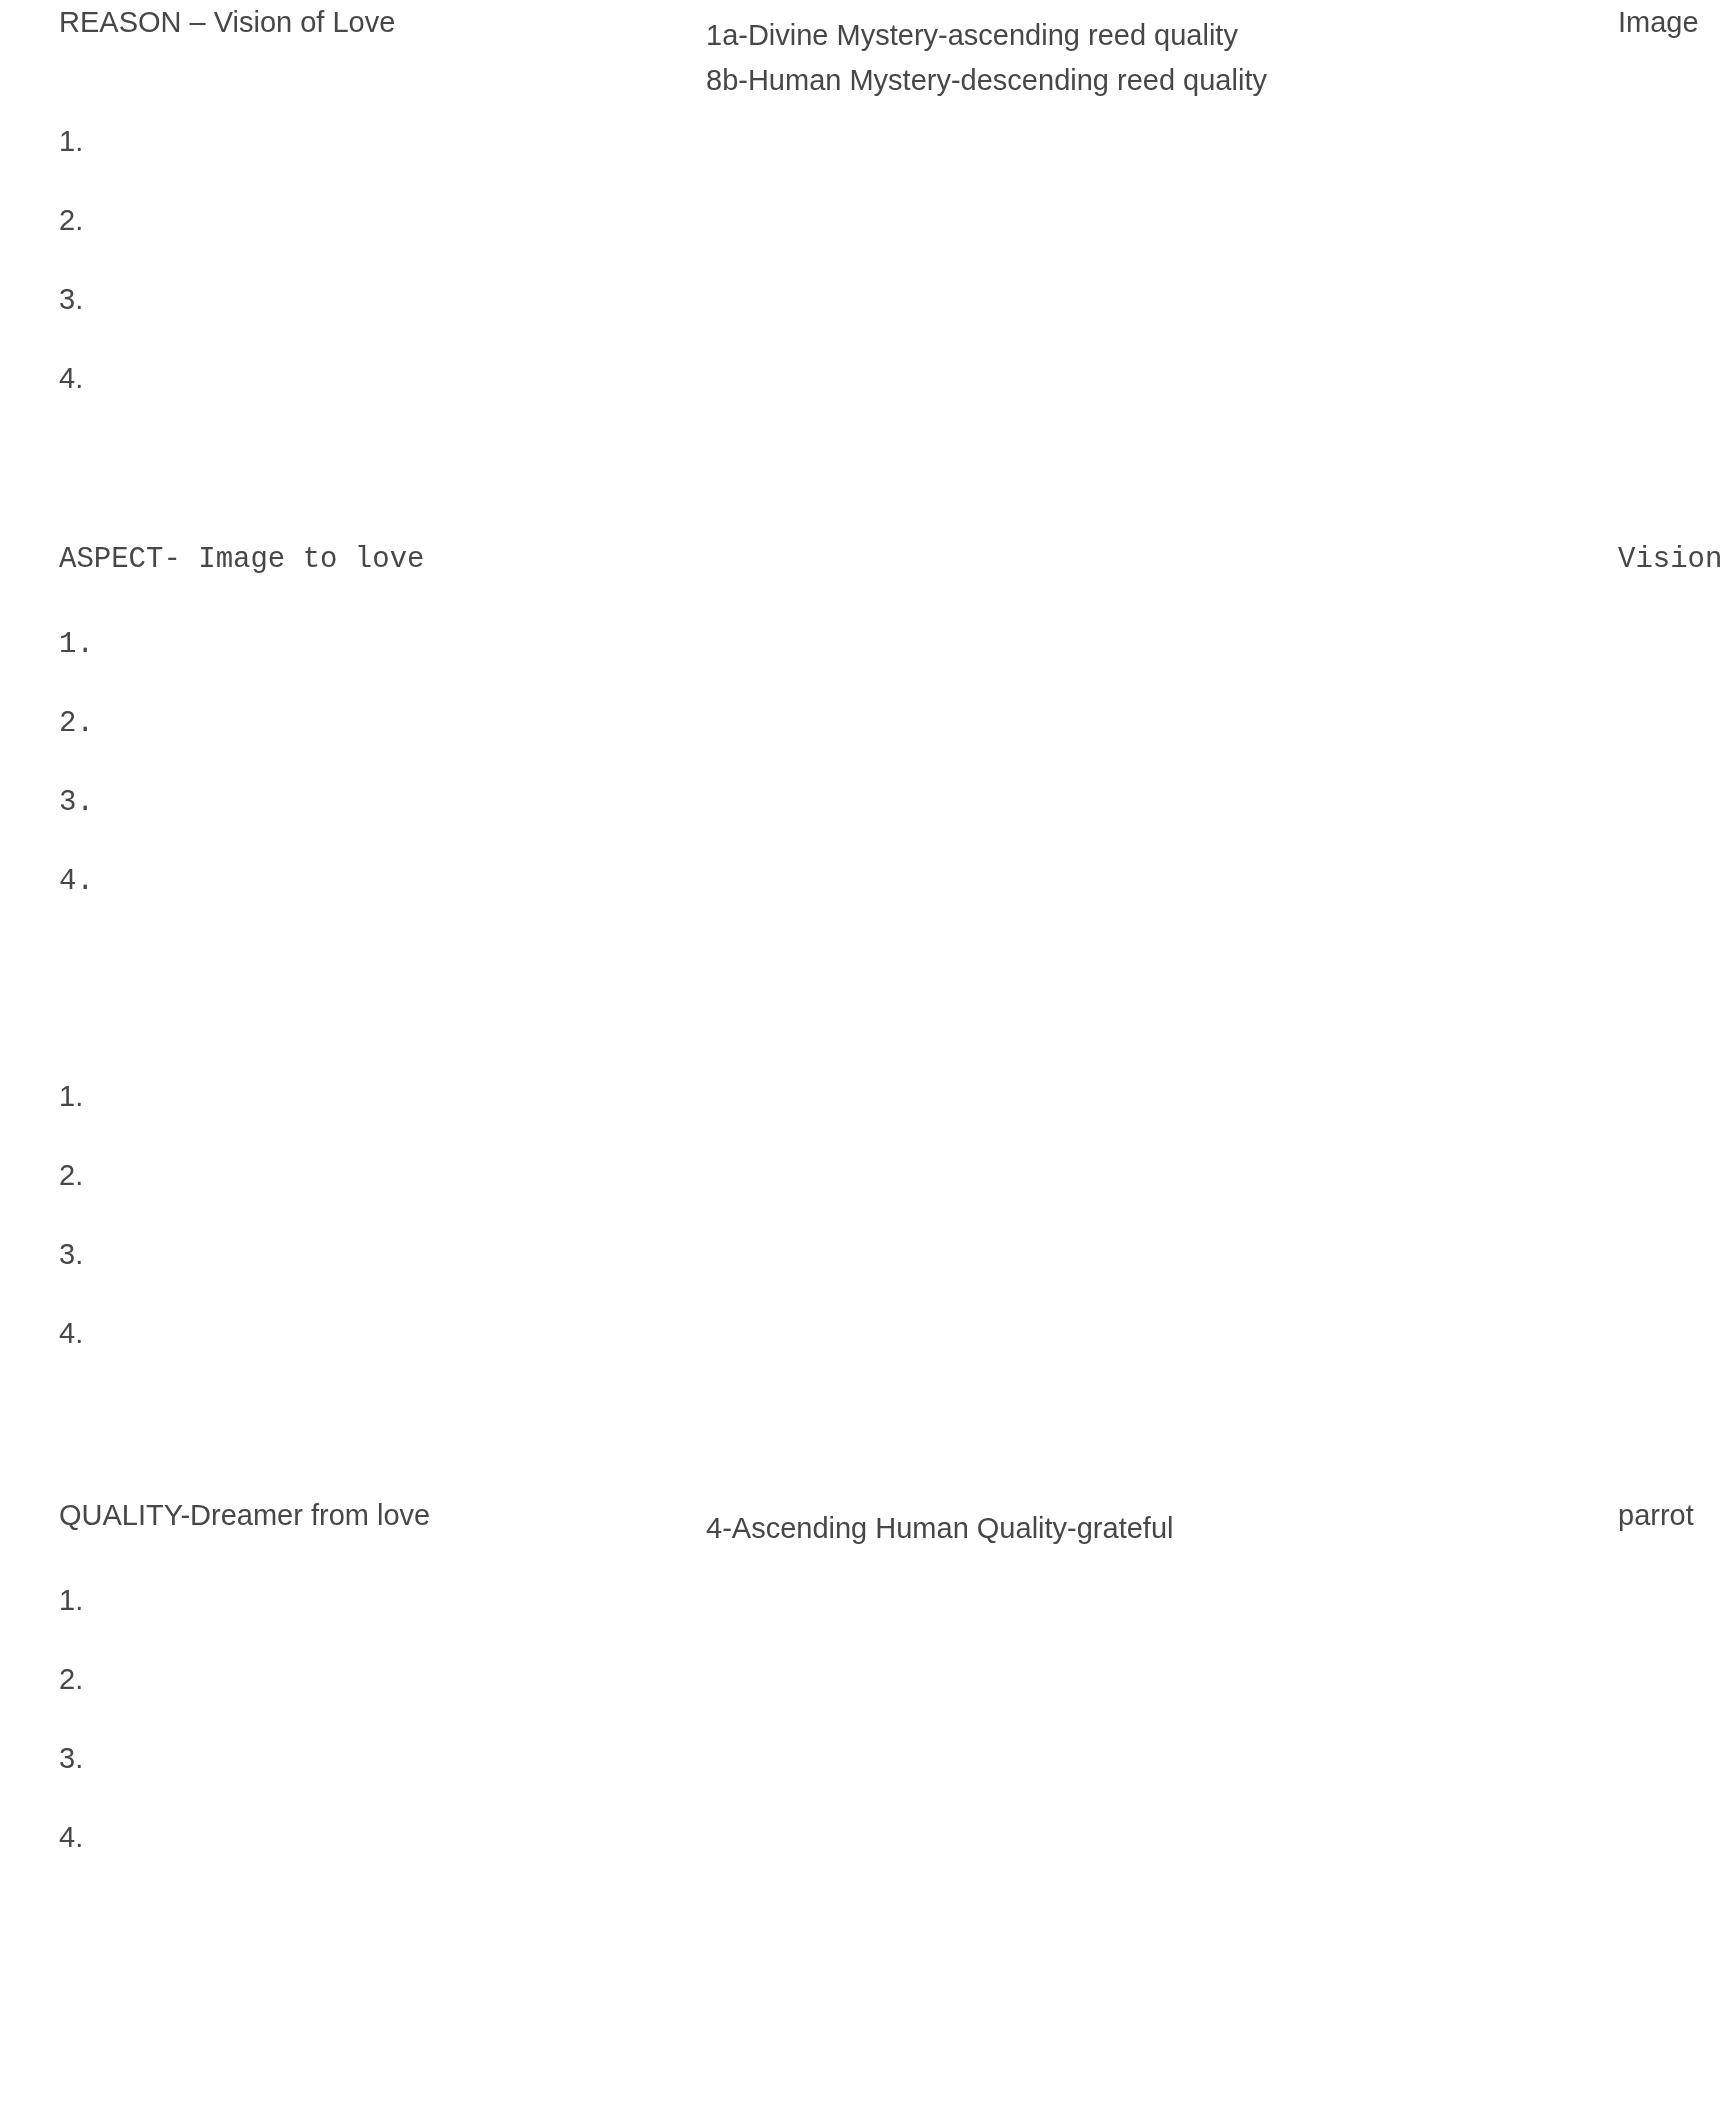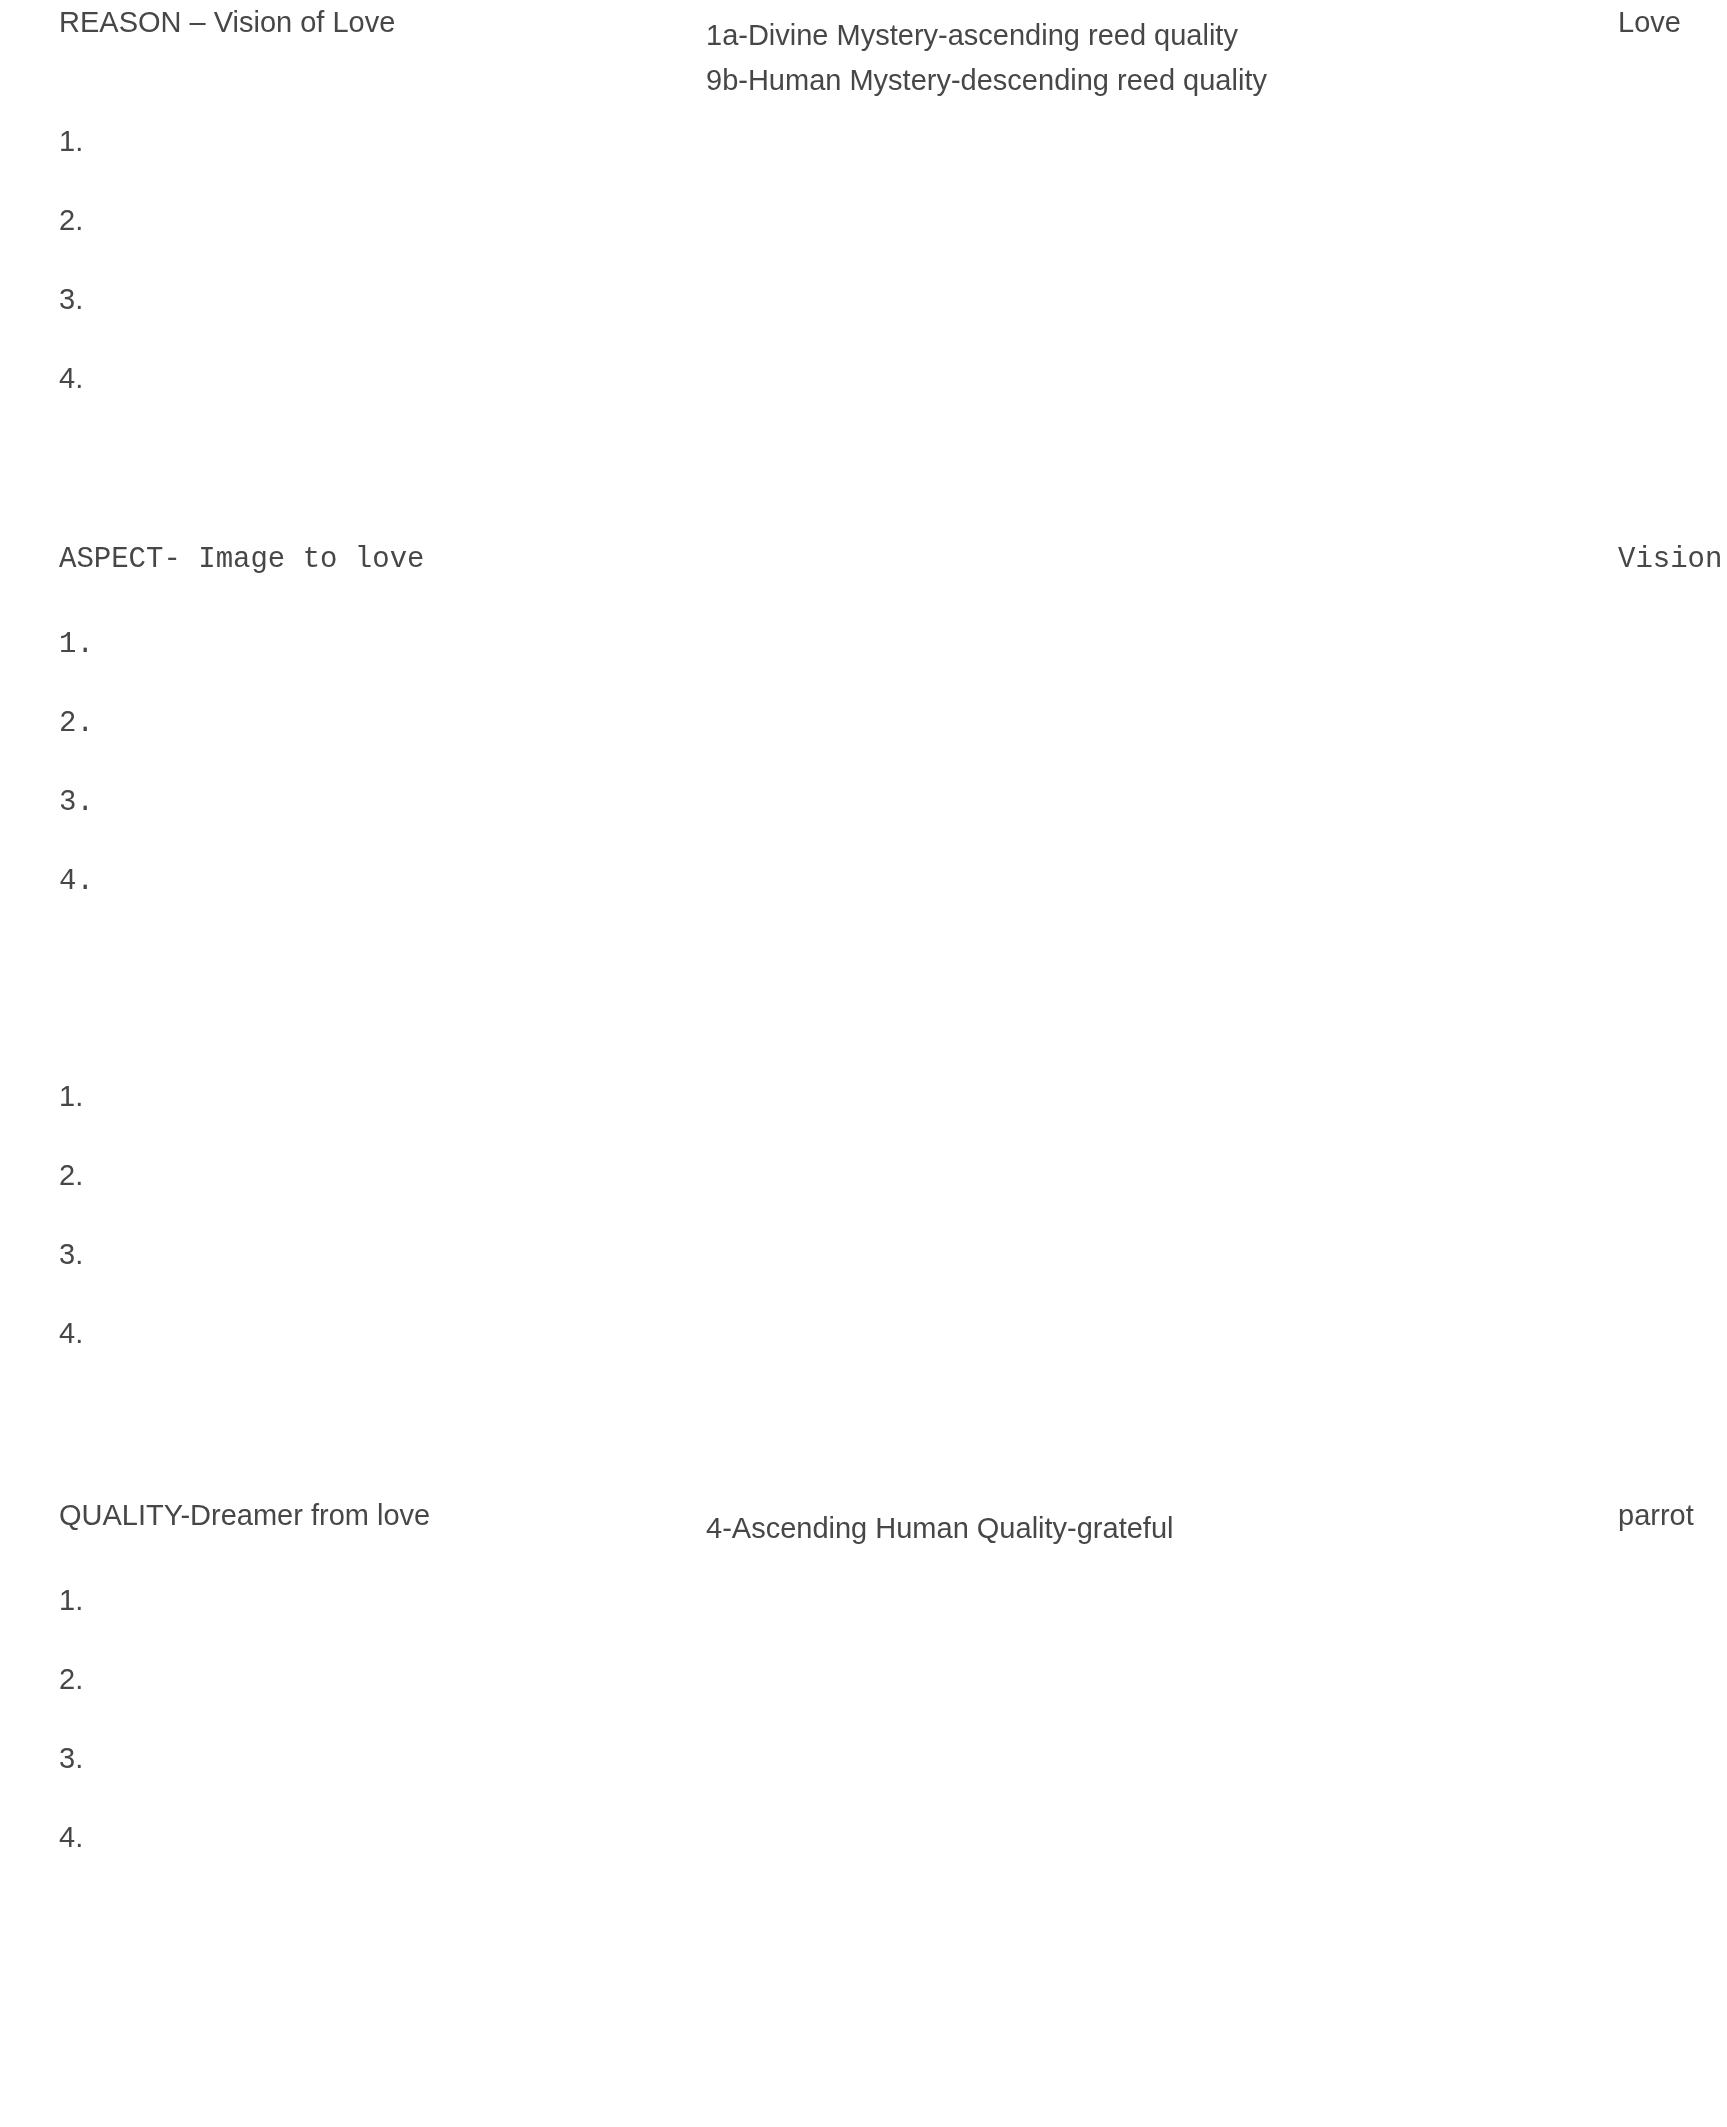--- a/index.html
+++ b/index.html
@@ -83,23 +83,23 @@
 </head>
 <body>
 
 <div class="page">
 
   <div class="section" id="section-0">
     <div class="section-head">
       <div class="sec-title">REASON – Vision of Love</div>
       <div class="sec-mid">
         <span class="mid-line">1a-Divine Mystery-ascending reed quality</span>
-        <span class="mid-line">9b-Human Mystery-descending reed quality</span>
+        <span class="mid-line">8b-Human Mystery-descending reed quality</span>
       </div>
-      <div class="sec-right">Love</div>
+      <div class="sec-right">Image</div>
     </div>
     <div class="numbers">
       <div class="num-item">1.</div>
       <div class="num-item">2.</div>
       <div class="num-item">3.</div>
       <div class="num-item">4.</div>
     </div>
   </div>
 
   <div class="section" id="section-1">

